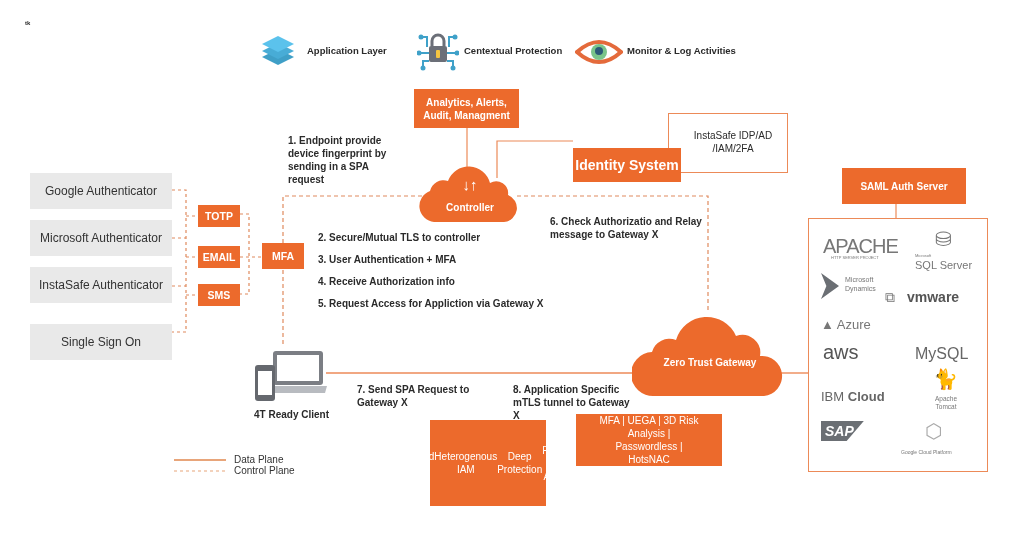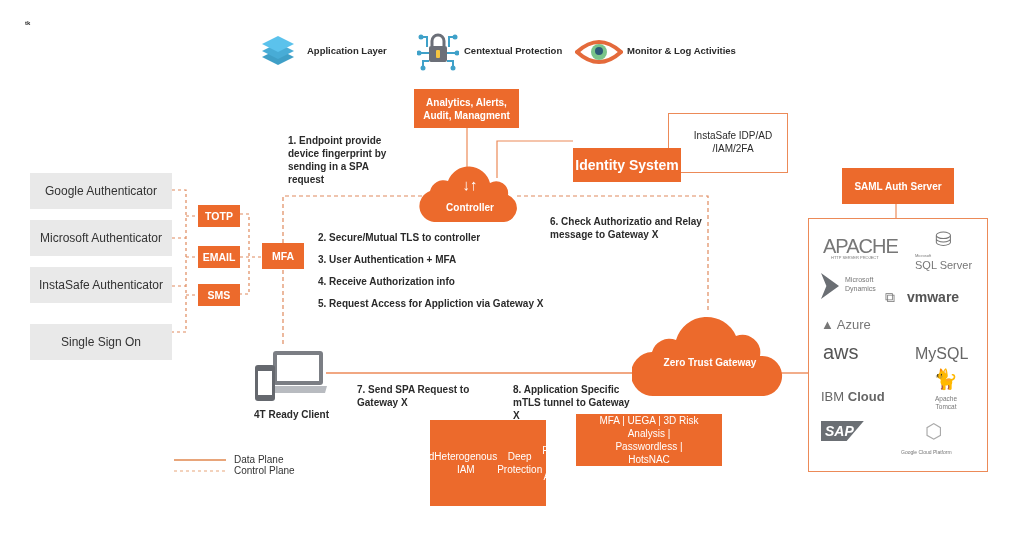--- a/index.html
+++ b/index.html
@@ -148,21 +148,21 @@
 <div class="orange-box" style="left:430px;top:420px;width:116px;height:86px;font-size:10px;font-weight:normal;flex-direction:row;line-height:13px;">
   <div>Hybrid Cloud Access</div>
   <div>Cloud IDP</div>
   <div>Heterogenous IAM</div>
   <div>Deep Protection</div>
   <div>Remote User Access</div>
   <div>Dark Apps</div>
 </div>
 <div class="orange-box" style="left:576px;top:414px;width:146px;height:52px;font-size:10px;font-weight:normal;line-height:13px;padding:0 20px;box-sizing:border-box;">MFA | UEGA | 3D Risk Analysis | Passwordless | HotsNAC</div>
 
-<div class="orange-box" style="left:842px;top:168px;width:112px;height:36px;font-size:10px;">SAML Auth Server</div>
+<div class="orange-box" style="left:842px;top:168px;width:124px;height:36px;font-size:10px;">SAML Auth Server</div>
 <div class="abs" style="left:808px;top:218px;width:178px;height:252px;border:1.5px solid #ec8a58;background:#fff;">
   <div class="logo" style="left:14px;top:16px;font-size:20px;letter-spacing:-1px;">APACHE</div>
   <div class="logo" style="left:22px;top:36px;font-size:4px;">HTTP SERVER PROJECT</div>
   <div class="logo" style="left:126px;top:8px;font-size:20px;">⛁</div>
   <div class="logo" style="left:106px;top:34px;font-size:4px;">Microsoft</div>
   <div class="logo" style="left:106px;top:40px;font-size:11px;">SQL Server</div>
   <div class="logo" style="left:12px;top:54px;width:18px;height:26px;background:#6b6f74;clip-path:polygon(0 0,100% 50%,0 100%,30% 50%);"></div>
   <div class="logo" style="left:36px;top:56px;font-size:7px;width:40px;line-height:9px;">Microsoft Dynamics</div>
   <div class="logo" style="left:76px;top:70px;font-size:14px;">⧉</div>
   <div class="logo" style="left:98px;top:70px;font-size:14px;font-weight:bold;color:#555;">vmware</div>

